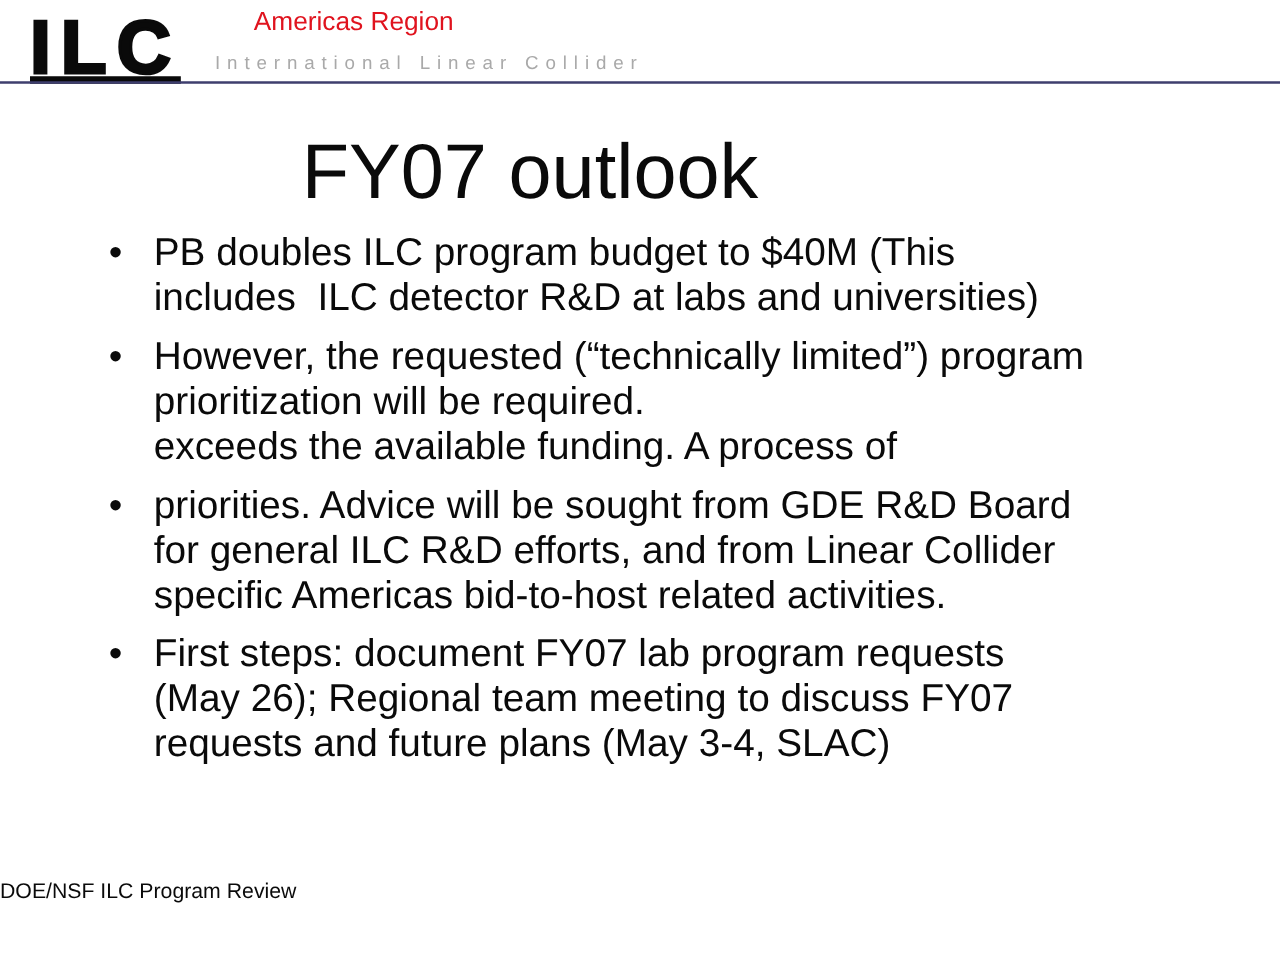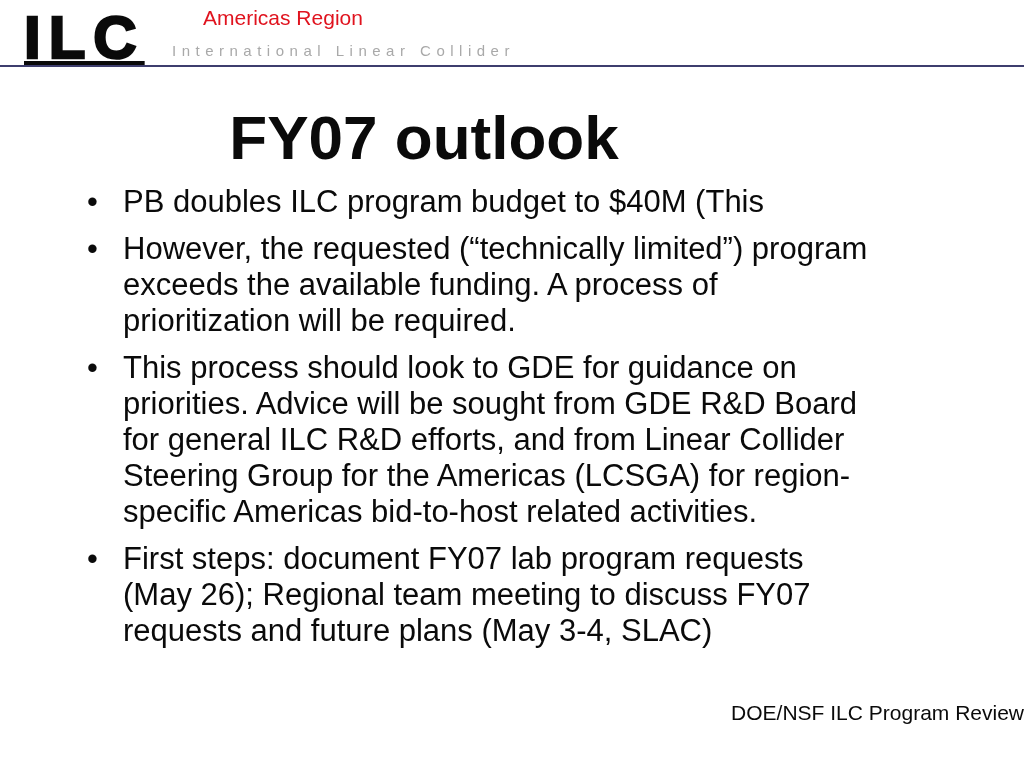--- a/index.html
+++ b/index.html
@@ -13,66 +13,65 @@
         -webkit-text-stroke:2.5px #0a0a0a;}
   .region-label{position:absolute;left:168px;top:6px;font-size:21px;line-height:24px;
         color:#e0131e;margin-left:35px;}
   .org-name{position:absolute;left:172px;top:42px;font-size:15px;line-height:18px;
         color:#a9a9a9;letter-spacing:5.5px;white-space:pre;}
   .header-rule{position:absolute;left:0;top:65px;width:1024px;height:2px;
         background:#3e3e6e;}
 
   
   .title{position:absolute;left:0;top:100px;width:848px;text-align:center;
-        font-size:62px;line-height:76px;color:#0a0a0a;font-weight:bold;margin:0;}
+        font-size:62px;line-height:76px;color:#0a0a0a;font-weight:normal;margin:0;}
 
   
   .bullets{position:absolute;left:85px;top:184px;right:55px;margin:0;padding:0;
         list-style:none;}
   .bullets li{position:relative;padding-left:38px;font-size:31px;line-height:36px;
         color:#0a0a0a;}
   .bullets li + li{margin-top:11px;}
   .bullet-marker{position:absolute;left:2px;top:0;font-size:31px;line-height:36px;}
   .line{white-space:pre;}
 
   
-  .footer{position:absolute;left:0;top:700px;width:1024px;text-align:right;
-        font-size:21px;line-height:26px;color:#0a0a0a;}
+  .footer{position:absolute;left:0;top:700px;width:1024px;text-align:left;
+        font-size:17px;line-height:26px;color:#0a0a0a;}
 </style>
 </head>
 <body>
 
 <div class="slide">
 
   <div>
     <div class="logo">ILC</div>
     <div class="region-label">Americas Region</div>
     <div class="org-name">International Linear Collider</div>
     <div class="header-rule"></div>
   </div>
 
   <h1 class="title">FY07 outlook</h1>
 
   <ul class="bullets">
     <li>
       <span class="bullet-marker">•</span>
       <div class="line">PB doubles ILC program budget to $40M (This</div>
+      <div class="line">includes  ILC detector R&amp;D at labs and universities)</div>
     </li>
     <li>
       <span class="bullet-marker">•</span>
       <div class="line">However, the requested (“technically limited”) program</div>
+      <div class="line">prioritization will be required.</div>
       <div class="line">exceeds the available funding. A process of</div>
-      <div class="line">prioritization will be required.</div>
     </li>
     <li>
       <span class="bullet-marker">•</span>
-      <div class="line">This process should look to GDE for guidance on</div>
       <div class="line">priorities. Advice will be sought from GDE R&amp;D Board</div>
       <div class="line">for general ILC R&amp;D efforts, and from Linear Collider</div>
-      <div class="line">Steering Group for the Americas (LCSGA) for region-</div>
       <div class="line">specific Americas bid-to-host related activities.</div>
     </li>
     <li>
       <span class="bullet-marker">•</span>
       <div class="line">First steps: document FY07 lab program requests</div>
       <div class="line">(May 26); Regional team meeting to discuss FY07</div>
       <div class="line">requests and future plans (May 3-4, SLAC)</div>
     </li>
   </ul>
 

